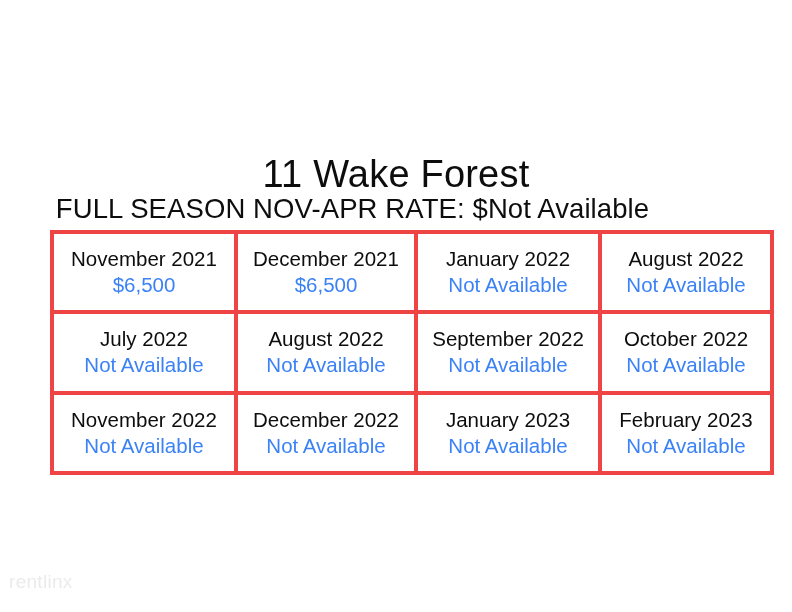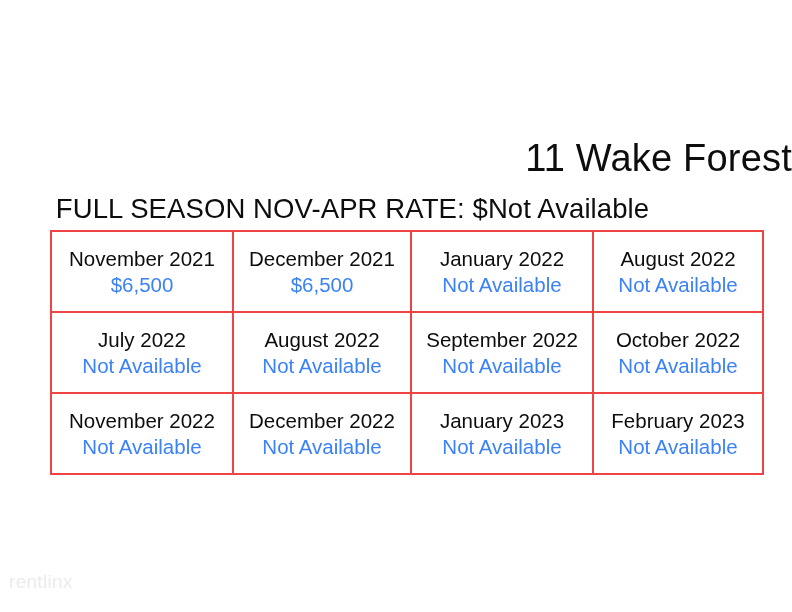--- a/index.html
+++ b/index.html
@@ -12,23 +12,23 @@
     height: 612px;
     position: relative;
     overflow: hidden;
     font-family: "Liberation Sans", sans-serif;
     color: #000000;
   }
 
   #page-title {
     position: absolute;
     left: 0;
-    top: 136px;
+    top: 152px;
     width: 792px;
-    text-align: right;
+    text-align: center;
     font-size: 38px;
     font-weight: 400;
     line-height: 44px;
     letter-spacing: 0.2px;
     color: #0d0d0d;
     white-space: nowrap;
   }
 
   #page-subtitle {
     position: absolute;
@@ -49,21 +49,21 @@
     left: 50px;
     top: 230px;
     width: 688px;
     height: 245px;
     border-collapse: collapse;
     table-layout: fixed;
     border: 2px solid #000000;
   }
   #rate-table tr { height: 61.25px; }
   #rate-table td {
-    border: 2px solid #ef4444;
+    border: 4px solid #ef4444;
     padding: 0 2px;
     text-align: center;
     vertical-align: middle;
     background: #ffffff;
   }
   .col-1 { width: 176px; }
   .col-2 { width: 172px; }
   .col-3 { width: 176px; margin-top: 28px; }
   .col-4 { width: 164px; }
 

